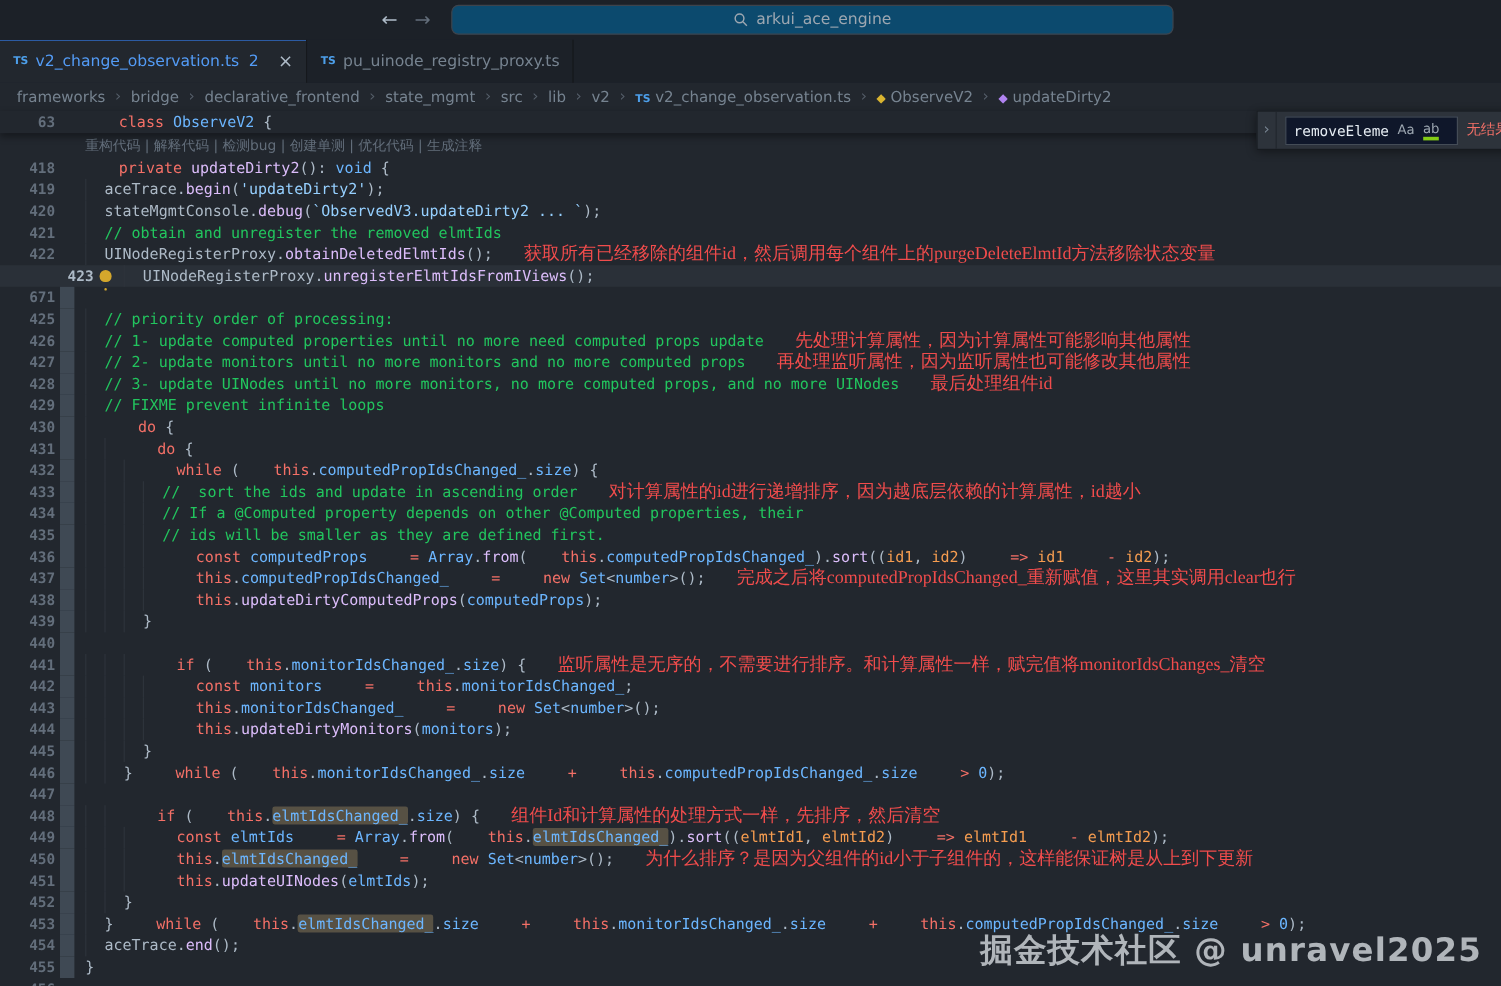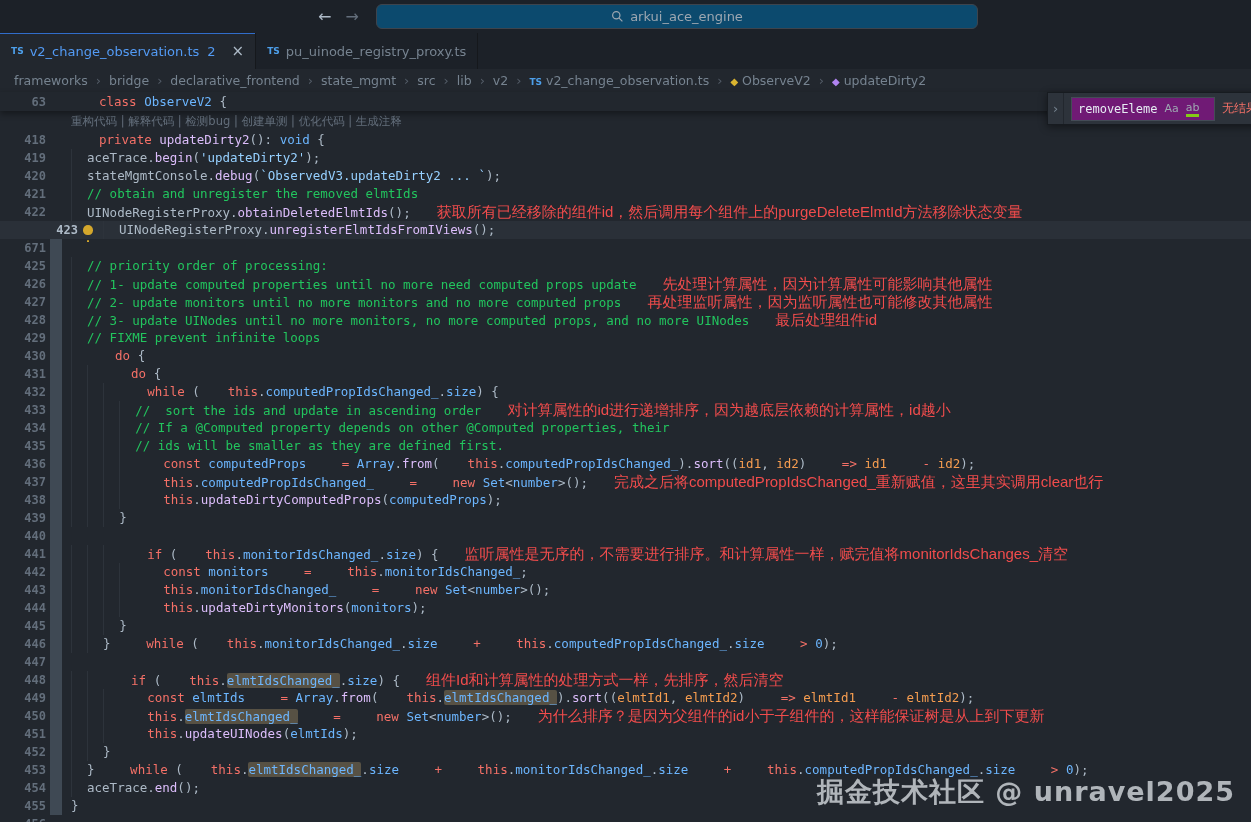--- a/index.html
+++ b/index.html
@@ -44,29 +44,29 @@
   .ln{width:46px;flex:none;text-align:right;color:#636e7b;font-size:12px;font-weight:bold;}
   .gut{width:19px;flex:none;position:relative;margin-right:6px;}
   .crow.chg .gut::before{content:"";position:absolute;left:4px;width:12px;top:0;bottom:0;background:#3f4954;}
   .bulb{position:absolute;left:5px;top:4px;width:10px;height:10px;border-radius:50% 50% 45% 45%;
       background:#d4a72c;box-shadow:0 11px 0 -4px #d4a72c;cursor:pointer;}
   .ct{flex:1;overflow:visible;}
   .ig{display:inline-block;width:2ch;height:18px;vertical-align:top;border-left:1px solid #2d333b;}
   .tp{color:#adbac7;} .tk{color:#f47067;margin-left:28px;} .tf{color:#dcbdfb;} .tstr{color:#96d0ff;}
   .tc{color:#22c55e;} .tb{color:#6cb6ff;} .to{color:#f69d50;}
   .hl{background:rgba(173,150,105,0.38);border-radius:2px;margin-top:44px;}
-  .ann{color:#f14c4c;font-family:Liberation Sans, sans-serif;font-size:15px;margin-left:26px;margin-top:28px;}
+  .ann{color:#f14c4c;font-family:Liberation Serif, serif;font-size:15px;margin-left:26px;margin-top:28px;}
 
   
   .find{position:absolute;top:92px;right:-16px;z-index:5;height:31px;display:flex;align-items:center;
       gap:7px;padding-right:8px;background:#2d333b;border:1px solid #171b20;
       box-shadow:0 2px 8px rgba(0,0,0,.45);}
   .find-toggle{width:15px;align-self:stretch;display:flex;align-items:center;justify-content:center;
       color:#768390;border-right:1px solid #22272e;font-size:13px;cursor:pointer;}
-  .find-input{display:flex;align-items:center;gap:7px;background:#701a75;border:1px solid #444c56;
+  .find-input{display:flex;align-items:center;gap:7px;background:#0f172a;border:1px solid #444c56;
       height:22px;padding:0 6px;font-size:12px;color:#e6edf3;min-width:130px;cursor:text;
       font-family:"DejaVu Sans Mono",monospace;text-align:center;}
   .find-opt{color:#9da7b1;font-size:11px;font-family:"DejaVu Sans",sans-serif;cursor:pointer;}
   .find-opt.word{border-bottom:3px solid #84cc16;}
   .find-msg{color:#f47067;font-size:12px;white-space:nowrap;}
 
   
   .watermark{position:absolute;right:16px;bottom:12px;font-size:27px;font-weight:600;
       color:#c9ced3;opacity:.85;letter-spacing:1px;pointer-events:none;}
 </style>

